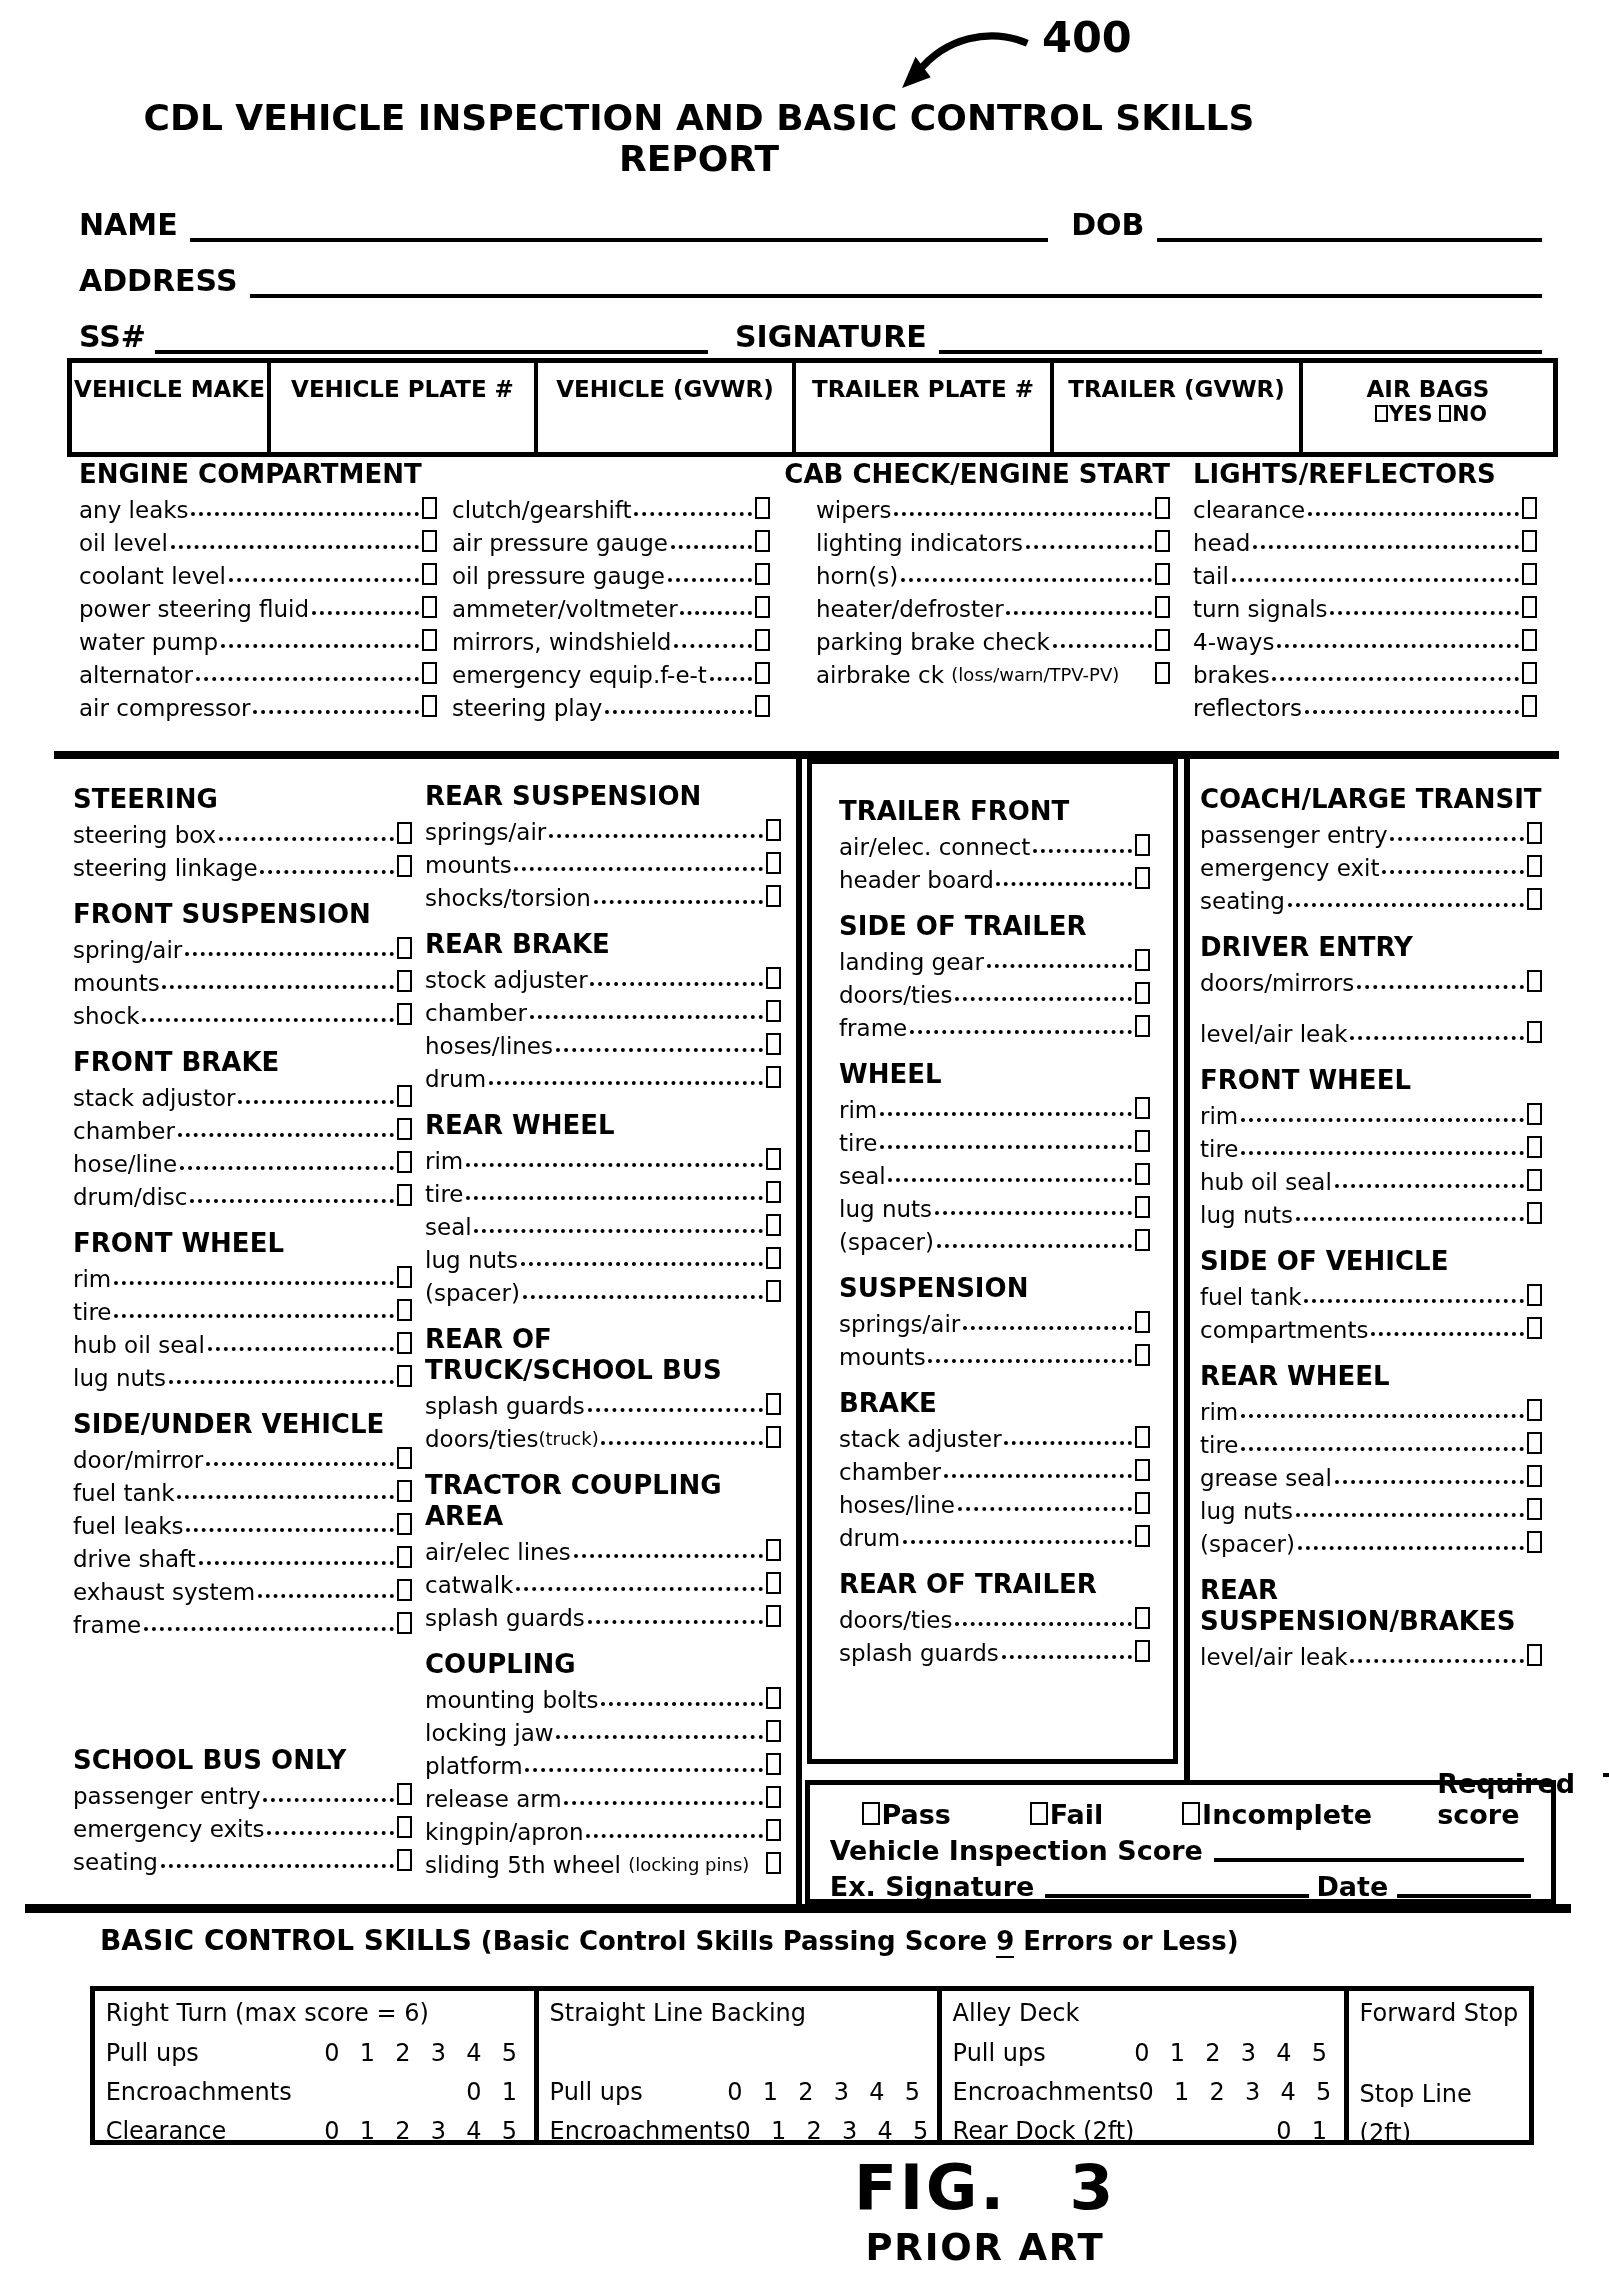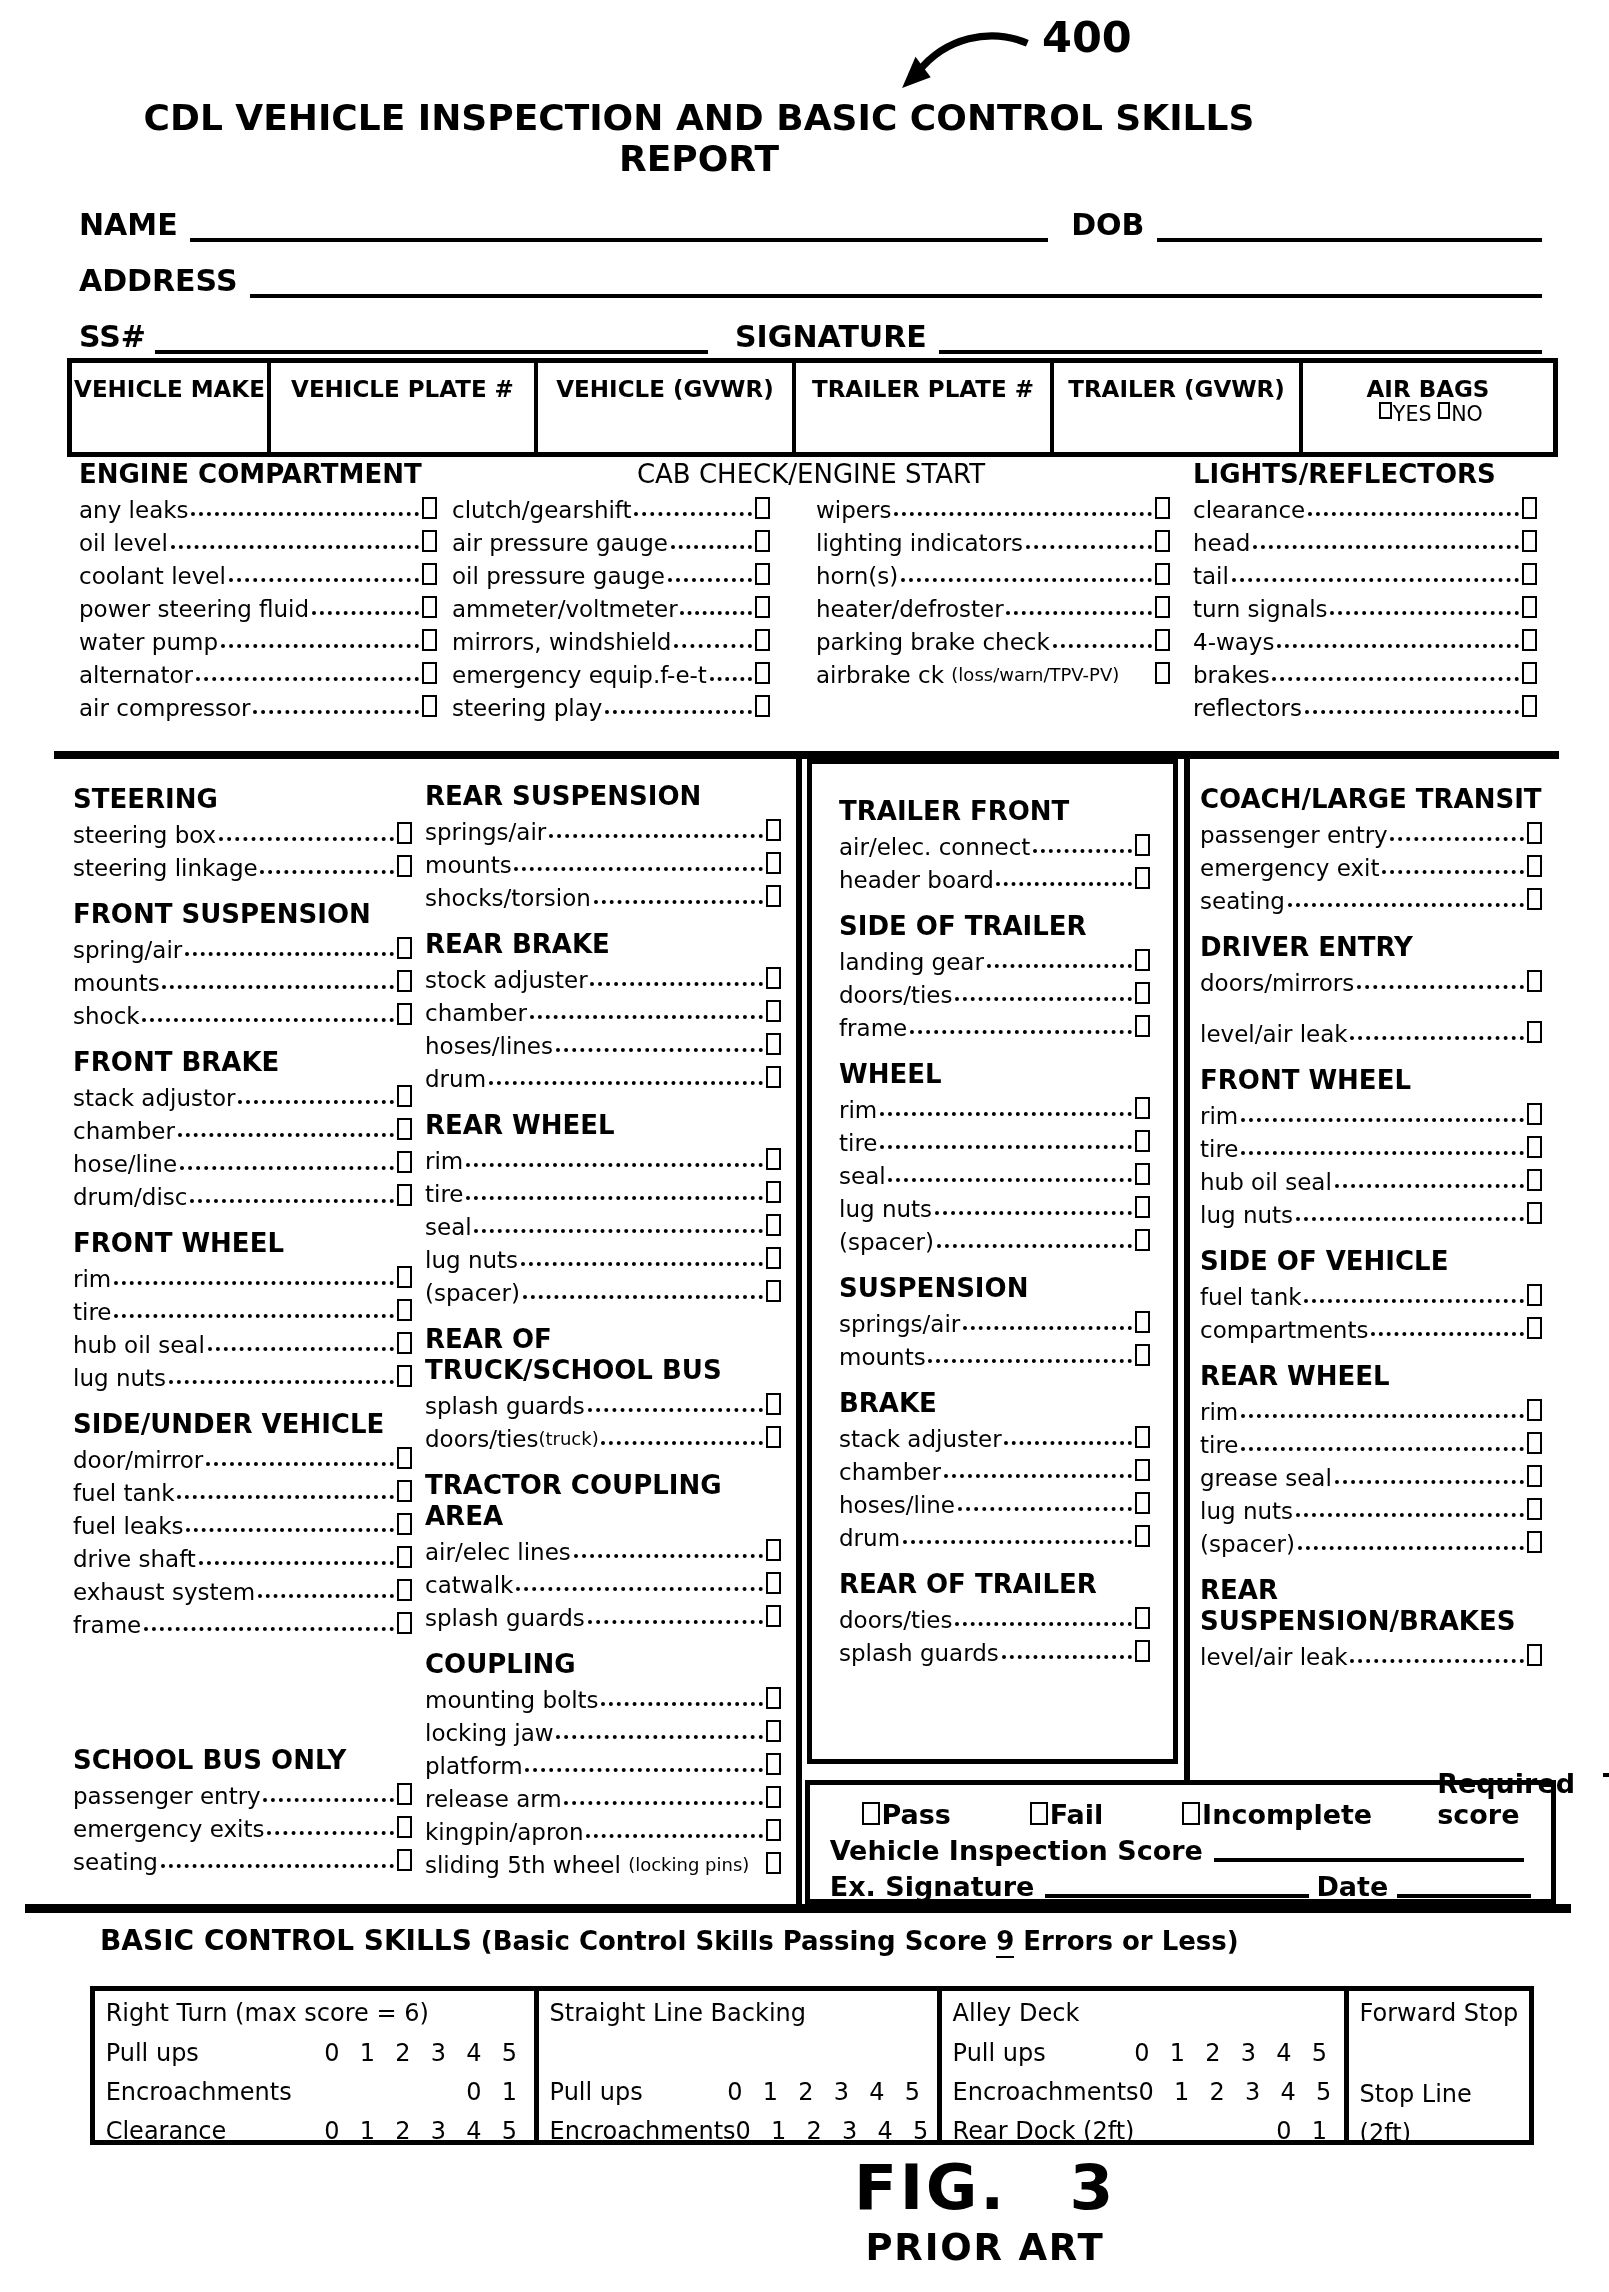--- a/index.html
+++ b/index.html
@@ -26,38 +26,38 @@
   .f-ss{width:553px;margin-left:9px;}
   .l-sig{margin-left:27px;margin-right:12.5px;}
   .f-sig{flex:1;}
   
   .vtable{position:absolute;left:67px;top:358px;width:1491px;height:99px;
     border:5.4px solid #000;box-sizing:border-box;display:flex;}
   .vcell{border-right:4.5px solid #000;box-sizing:border-box;display:flex;flex-direction:column;
     align-items:center;padding-top:12.5px;font-weight:bold;font-size:23px;text-align:center;}
   .vcell:last-child{border-right:none;}
   .vc0{width:199px;}.vc1{width:267px;}.vc2{width:258px;}.vc3{width:258px;}.vc4{width:249px;}.vc5{flex:1;}
-  .yn{display:flex;align-items:flex-start;font-size:20.6px;font-weight:normal;}
+  .yn{display:flex;align-items:center;font-size:20.6px;font-weight:bold;}
   
   .sec{margin-bottom:18px;}
   .sec.gap{margin-top:107px;}
   .sec-h{font-weight:bold;font-size:26px;line-height:31px;}
   .item{display:flex;align-items:flex-end;height:33px;font-size:23px;}
   .lbl{white-space:pre;}
   .note{font-size:18px;white-space:pre;margin-bottom:2.7px;}
   .leader{flex:1 1 auto;border-bottom:4.5px dotted #000;margin:0 2.7px 7.2px 2.7px;min-width:9px;}
   .spacer{flex:1 1 auto;}
   .cbox{width:15px;height:22.4px;border:2.7px solid #000;box-sizing:border-box;flex:none;
     margin-bottom:3.6px;display:inline-block;background:#fff;}
   .cbox.small{width:12.5px;height:17px;margin:0 0.9px 0 6.3px;}
   .cbox.rb{width:18px;height:23px;margin:0 1.8px 1.8px 0;}
   
   .group-engine{position:absolute;left:79px;top:459px;width:358px;}
   .cabwrap{position:absolute;left:452px;top:459px;width:718px;}
-  .cab-h{font-weight:normal;font-size:26px;line-height:31px;text-align:center;}
+  .cab-h{font-weight:bold;font-size:26px;line-height:31px;text-align:right;}
   .cabcols{display:flex;gap:32px;}
   .cabcol-l{width:333px;margin-right:14.3px;}
   .cabcol-r{width:371px;}
   .group-lights{position:absolute;left:1193px;top:459px;width:344px;}
   
   .hr1{position:absolute;left:54px;top:751px;width:1505px;height:8px;background:#000;}
   .hr2{position:absolute;left:25px;top:1904px;width:1546px;height:9px;background:#000;}
   .vlineA{position:absolute;left:796px;top:759px;width:6.3px;height:1145px;background:#000;}
   .vlineB{position:absolute;left:1184px;top:759px;width:6.3px;height:1021px;background:#000;}
   

